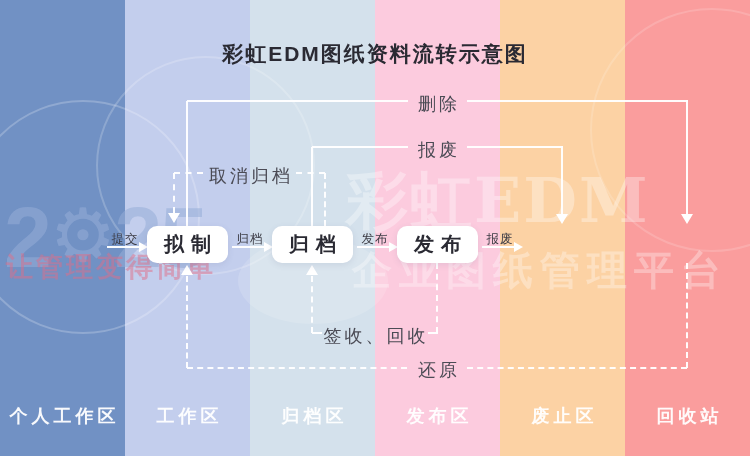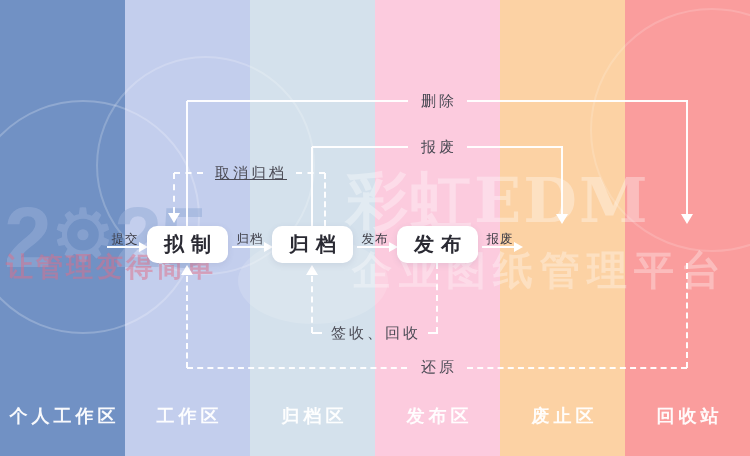--- a/index.html
+++ b/index.html
@@ -71,24 +71,24 @@
   #res-vr{left:686px;top:263px;height:105px;}
   
   #a1{left:107px;top:246px;width:32px;height:2px;}
   #a2{left:232px;top:246px;width:32px;height:2px;}
   #a3{left:357px;top:246px;width:32px;height:2px;}
   #a4{left:482px;top:246px;width:32px;height:2px;}
   #a1h{left:139px;top:242px;} #a2h{left:264px;top:242px;}
   #a3h{left:389px;top:242px;} #a4h{left:514px;top:242px;}
 
   
-  .flow-label{position:absolute;transform:translateX(-50%);font-size:15px;color:#4b4b55;
+  .flow-label{position:absolute;transform:translateX(-50%);font-size:18px;color:#4b4b55;
     letter-spacing:3px;white-space:nowrap;}
   #lbl-del{left:439px;top:92px;} #lbl-scr{left:439px;top:138px;}
-  #lbl-can{left:251px;top:164px;text-decoration:underline;} #lbl-sig{left:376px;top:324px;} #lbl-res{left:439px;top:358px;}
+  #lbl-can{left:251px;top:164px;} #lbl-sig{left:376px;top:324px;} #lbl-res{left:439px;top:358px;}
   .mini-label{position:absolute;transform:translateX(-50%);font-size:12.5px;color:#3c3c45;
     letter-spacing:1px;white-space:nowrap;}
   #m1{left:125px;top:231px;} #m2{left:250px;top:231px;}
   #m3{left:375px;top:231px;} #m4{left:500px;top:231px;}
 
   
   .stage{position:absolute;top:226px;width:81px;height:37px;background:#fff;border-radius:10px;
     display:flex;align-items:center;justify-content:center;
     font-size:20px;font-weight:bold;color:#2a2a33;letter-spacing:7px;text-indent:7px;
     box-shadow:0 2px 6px rgba(80,90,130,.12);}
@@ -113,20 +113,21 @@
   <div class="wm-circle" id="circ1"></div>
   <div class="wm-circle" id="circ2"></div>
   <div class="wm-circle" id="circ3"></div>
   <div id="blob1"></div>
 
   <div class="wm" id="wm-year"><span>2</span><span class="gear">⚙</span><span>25</span></div>
   <div class="wm" id="wm-brand"><span>彩虹</span><span class="en">EDM</span></div>
   <div class="wm" id="wm-platform">企业图纸管理平台</div>
   <div class="wm" id="wm-slogan">让管理变得简单</div>
 
+  <div id="title">彩虹EDM图纸资料流转示意图</div>
 
   <div>
     <div class="ln" id="del-v1"></div>
     <div class="ln" id="del-h1"></div>
     <div class="ln" id="del-h2"></div>
     <div class="ln" id="del-v2"></div>
     <div class="ah ah-d" id="del-ah"></div>
     <div class="flow-label" id="lbl-del">删除</div>
   </div>
 

